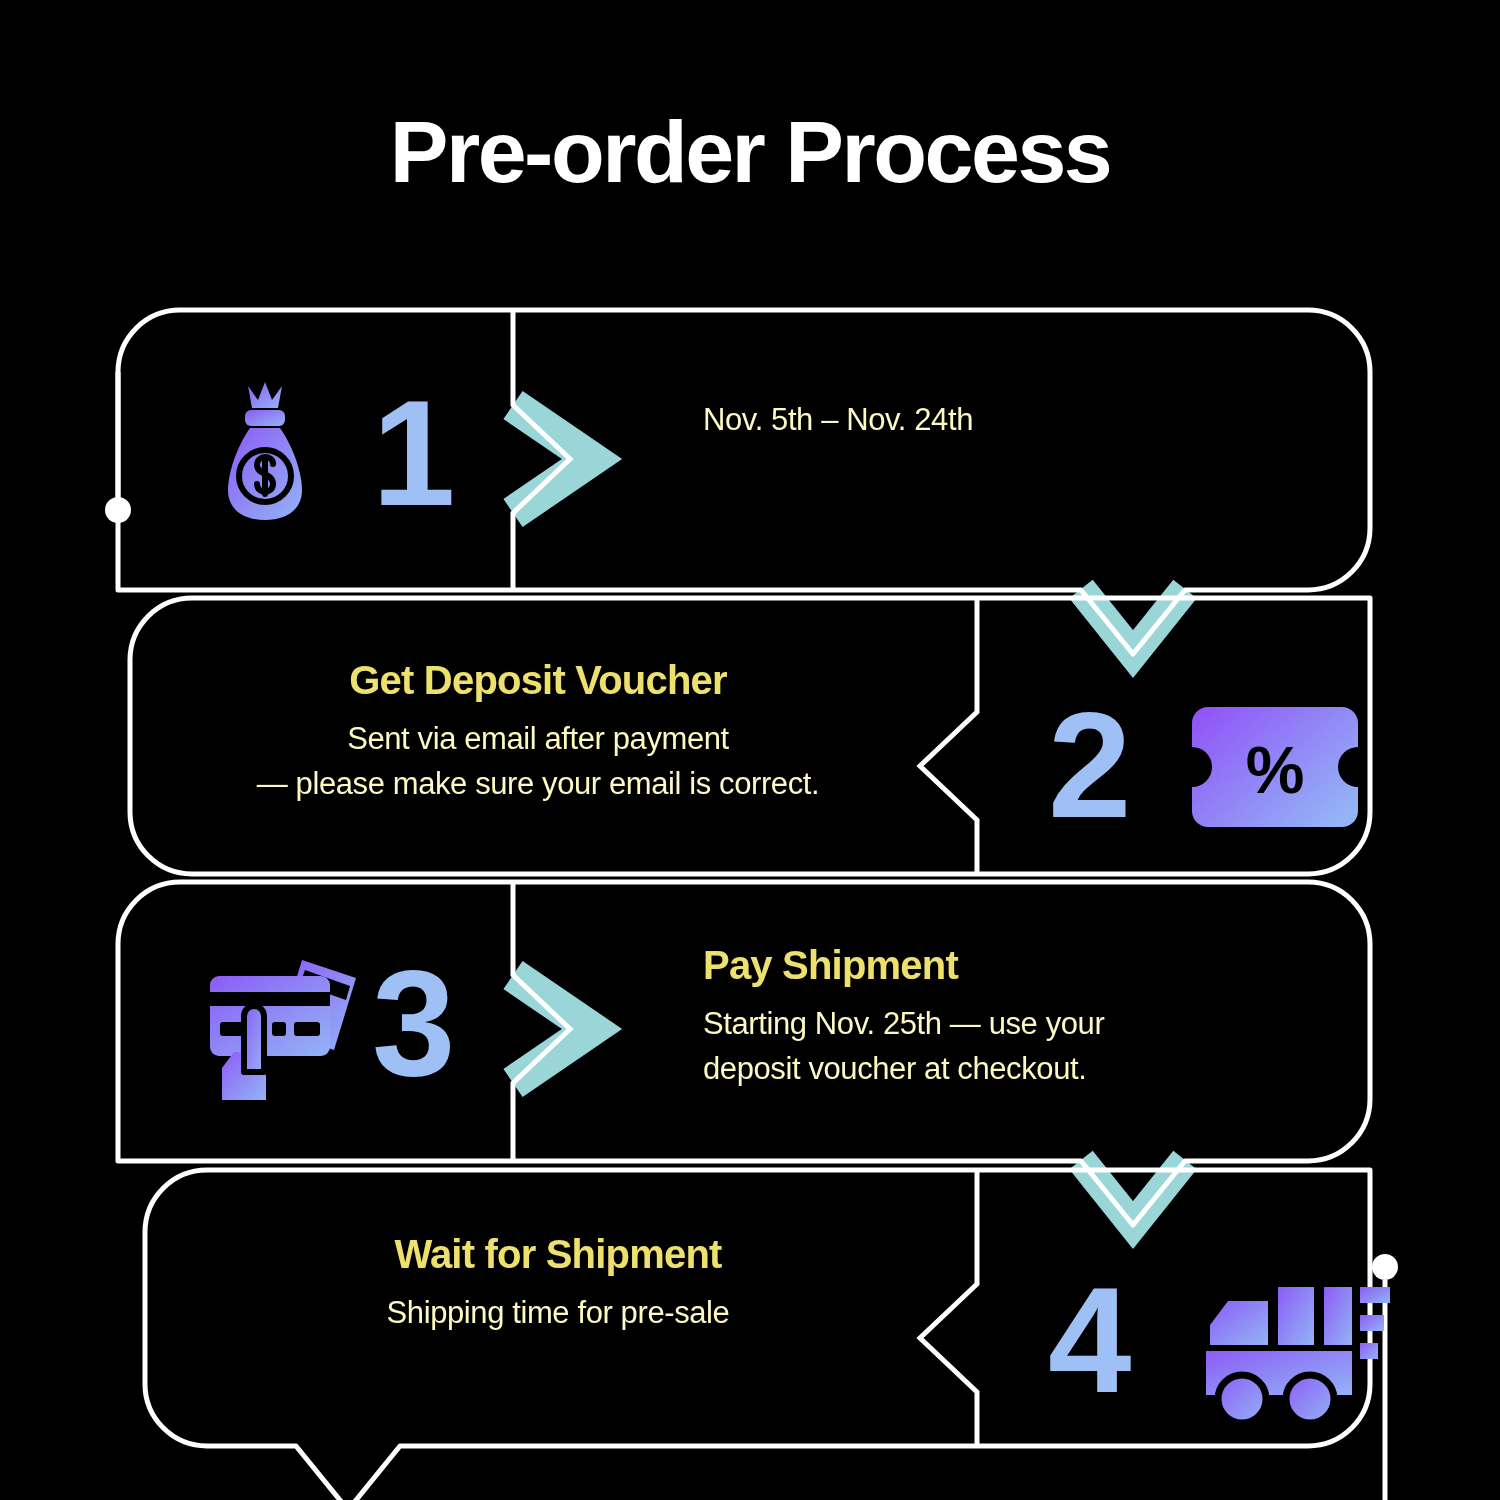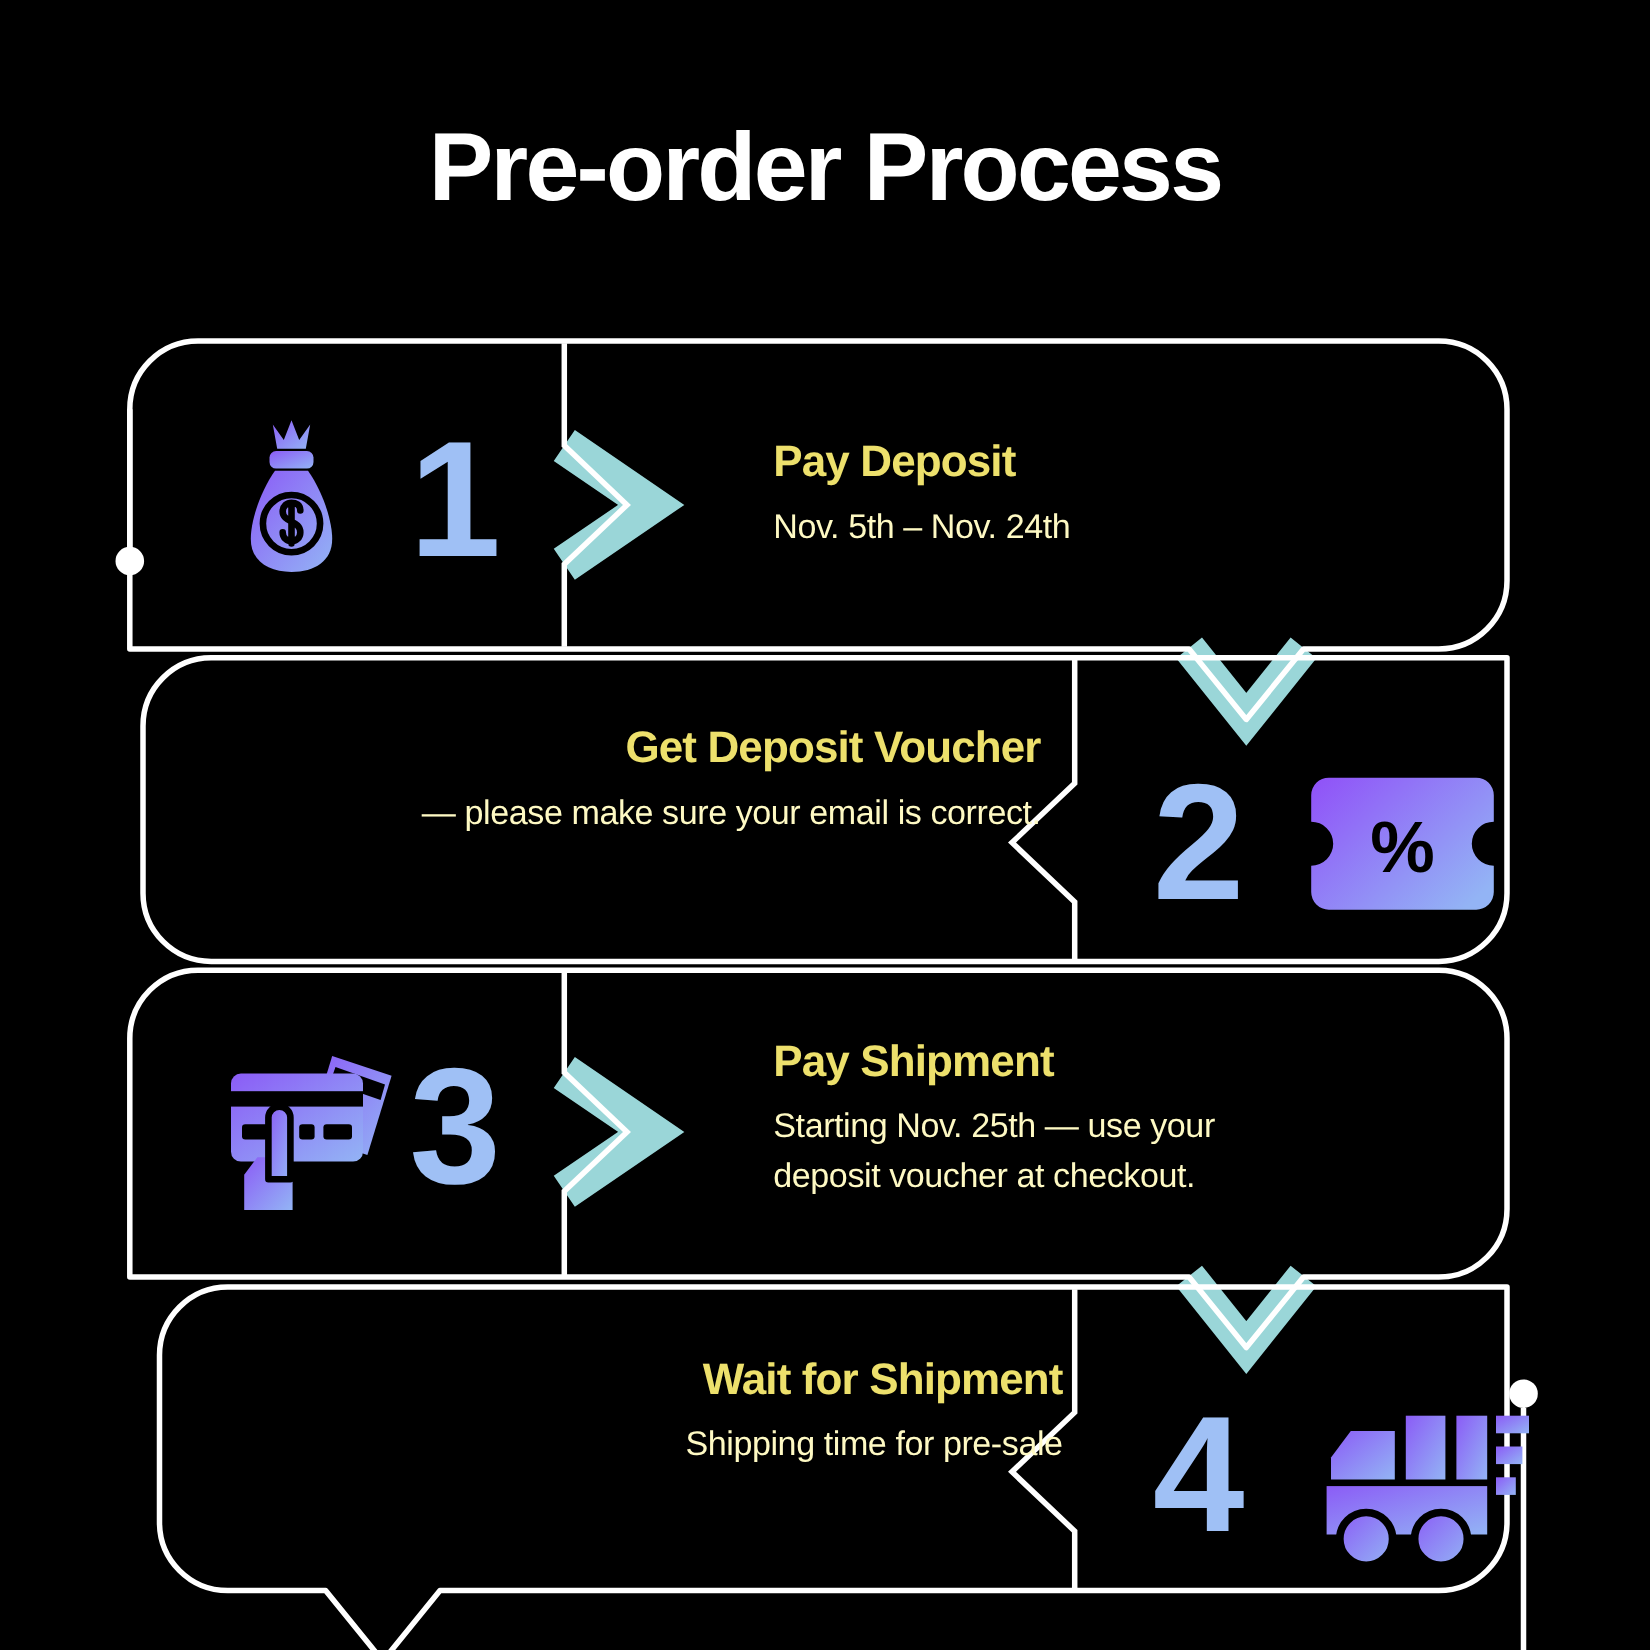--- a/index.html
+++ b/index.html
@@ -35,21 +35,21 @@
     font-size:40px;font-weight:700;letter-spacing:-0.8px;
     color:#EDE06C;line-height:1.12;margin:0 0 14px 0;
     white-space:nowrap;
   }
   .sub{
     font-size:31px;font-weight:400;color:#fef9c3;
     line-height:1.45;letter-spacing:-0.4px;
     white-space:nowrap;margin:0;
   }
   .ta-left{text-align:left;}
-  .ta-center{text-align:right;}
+  .ta-center{text-align:center;}
 </style>
 </head>
 <body>
 
 <div id="stage">
 
   <div class="title">Pre-order Process</div>
 
   <svg id="frames" viewBox="0 0 1500 1500">
     <defs>
@@ -198,26 +198,26 @@
   <div class="layer">
     <div class="num" style="left:372px;top:378px;">1</div>
     <div class="num" style="left:1048px;top:690px;">2</div>
     <div class="num" style="left:372px;top:948px;">3</div>
     <div class="num" style="left:1048px;top:1265px;">4</div>
   </div>
 
   <div class="layer">
 
     <div class="txtblock ta-left" style="left:703px;top:398px;">
-      <div class="heading">Pay Deposit</div>
       <div class="sub">Nov. 5th – Nov. 24th</div>
     </div>
 
     <div class="txtblock ta-center" style="left:130px;top:658px;width:816px;">
       <div class="heading">Get Deposit Voucher</div>
+      <div class="sub">Sent via email after payment</div>
       <div class="sub">— please make sure your email is correct.</div>
     </div>
 
     <div class="txtblock ta-left" style="left:703px;top:943px;">
       <div class="heading">Pay Shipment</div>
       <div class="sub">Starting Nov. 25th — use your</div>
       <div class="sub">deposit voucher at checkout.</div>
     </div>
 
     <div class="txtblock ta-center" style="left:150px;top:1232px;width:816px;">

